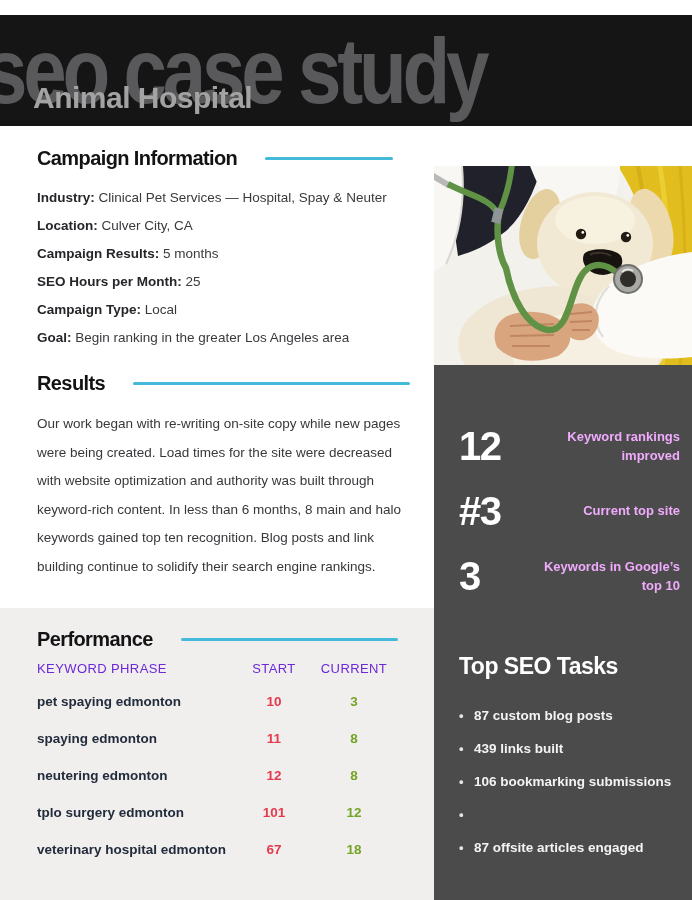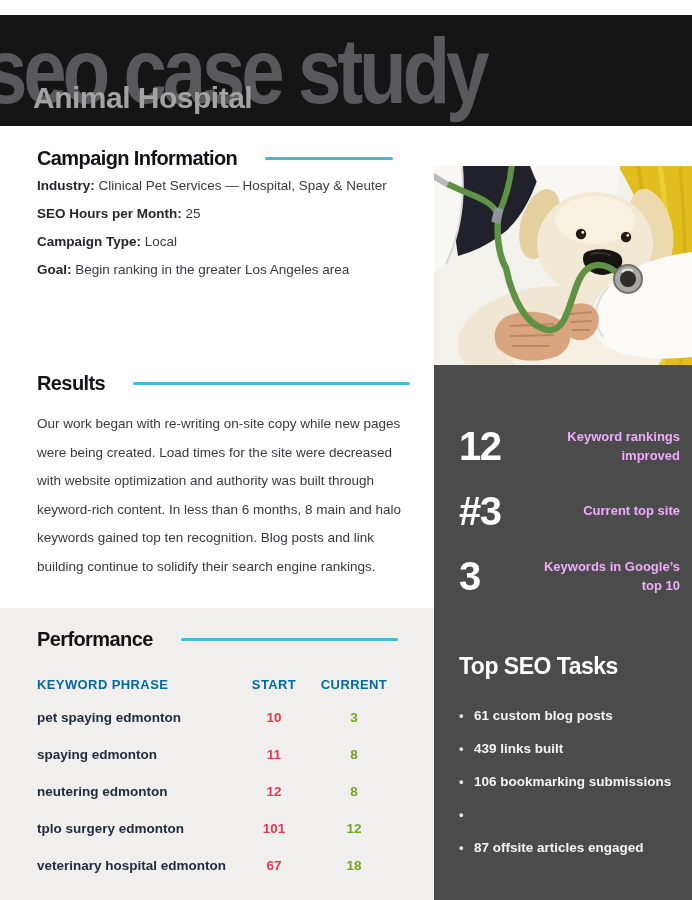--- a/index.html
+++ b/index.html
@@ -22,33 +22,33 @@
     font-size:30px; font-weight:800; letter-spacing:-.5px; color:#a3a3a3;
   }
 
   
   .sec-head { display:flex; align-items:center; height:28px; }
   .sec-title { font-size:20px; font-weight:800; letter-spacing:-.6px; color:#131315; white-space:nowrap; }
   .sec-rule { flex:1; height:3px; background:#45b9da; margin-left:28px; border-radius:2px; }
 
   
   .campaign { position:absolute; left:37px; top:144px; width:356px; }
-  .fields { }
+  .fields { margin-top:12px; }
   .field { font-size:13.5px; line-height:28px; color:#3a3a3e; white-space:nowrap; }
   .field .lbl { font-weight:700; color:#26262a; }
 
   
   .results { position:absolute; left:37px; top:369px; width:373px; }
   .results-body { margin-top:13px; font-size:13.5px; line-height:28.5px; color:#38383c; }
 
   
   .perf-bg { position:absolute; left:0; top:608px; width:434px; height:292px; background:#f0efed; }
   .performance { position:absolute; left:37px; top:625px; width:361px; }
   .thead, .trow { display:grid; grid-template-columns:1fr 72px 88px; align-items:center; }
-  .thead { margin-top:24px; font-size:13px; font-weight:700; letter-spacing:.4px; color:#0369a1; }
+  .thead { margin-top:8px; font-size:13px; font-weight:400; letter-spacing:.4px; color:#6d28d9; }
   .tbody { margin-top:7px; }
   .trow { height:37px; }
   .col-num { text-align:center; }
   .phrase { font-size:13.5px; font-weight:700; color:#232c3c; }
   .start { font-size:13.5px; font-weight:700; color:#e4394e; text-align:center; }
   .current { font-size:13.5px; font-weight:700; color:#73a425; text-align:center; }
 
   
   .photo { position:absolute; left:434px; top:166px; width:258px; height:199px; }
   .photo svg { display:block; }
@@ -77,20 +77,22 @@
 
   <div class="perf-bg"></div>
 
   <div class="campaign">
     <div class="sec-head">
       <span class="sec-title">Campaign Information</span>
       <span class="sec-rule"></span>
     </div>
     <div class="fields">
       <div class="field"><span class="lbl">Industry:</span> <span>Clinical Pet Services — Hospital, Spay &amp; Neuter</span></div>
+      <div class="field"><span class="lbl">Location:</span> <span>Culver City, CA</span></div>
+      <div class="field"><span class="lbl">Campaign Results:</span> <span>5 months</span></div>
       <div class="field"><span class="lbl">SEO Hours per Month:</span> <span>25</span></div>
       <div class="field"><span class="lbl">Campaign Type:</span> <span>Local</span></div>
       <div class="field"><span class="lbl">Goal:</span> <span>Begin ranking in the greater Los Angeles area</span></div>
     </div>
   </div>
 
   <div class="results">
     <div class="sec-head">
       <span class="sec-title">Results</span>
       <span class="sec-rule"></span>
@@ -205,21 +207,21 @@
         <div class="stat-value">3</div>
         <div class="stat-label">Keywords in Google’s top 10</div>
       </div>
     </div>
 
     <div class="tasks">
       <div class="tasks-title">Top SEO Tasks</div>
       <div class="task-list">
         <div class="task">
           <span class="bullet">•</span>
-          <span>61 custom blog posts</span>
+          <span>87 custom blog posts</span>
         </div>
         <div class="task">
           <span class="bullet">•</span>
           <span>439 links built</span>
         </div>
         <div class="task">
           <span class="bullet">•</span>
           <span>106 bookmarking submissions</span>
         </div>
         <div class="task">

